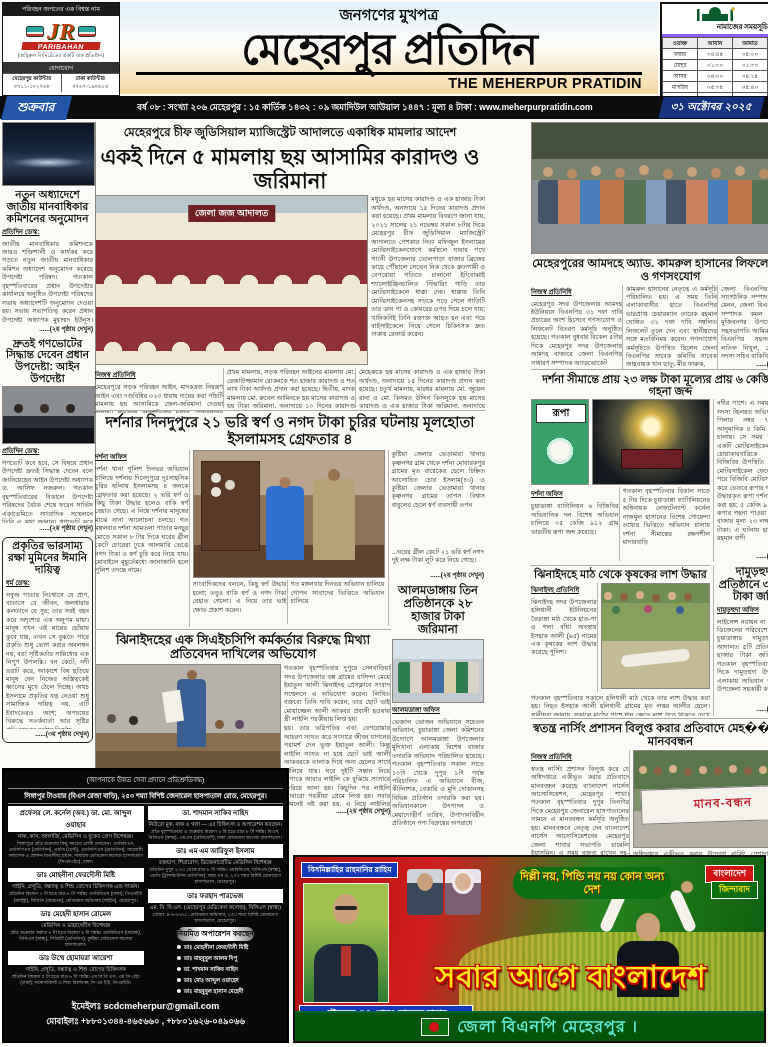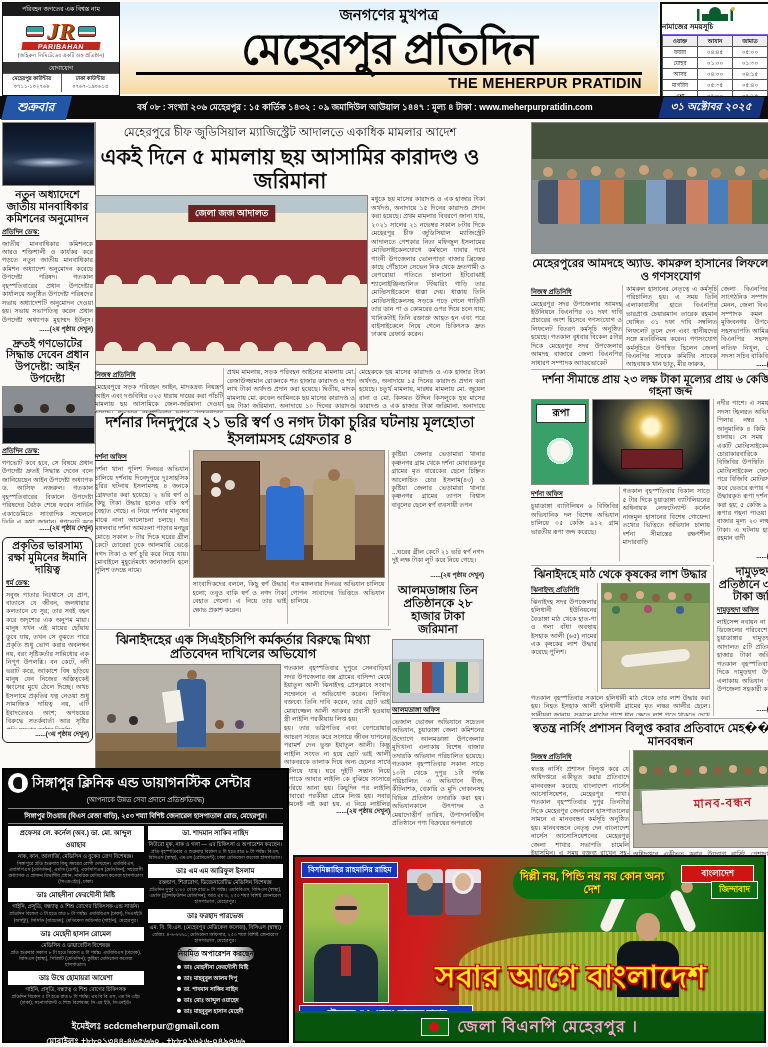--- a/index.html
+++ b/index.html
@@ -24,40 +24,40 @@
   #jr-cells{display:flex;border-top:1px solid #555;}
   .jr-cell{flex:1;text-align:center;font-size:5.3px;padding:1px;color:#111;}
   .jr-cell+.jr-cell{border-left:1px solid #555;}
   .jr-cell b{display:block;font-size:5.3px;}
   #m-center{left:120px;top:2px;width:538px;height:92px;background:linear-gradient(180deg,#dff0fa 0%,#fdfdfa 45%,#f6d9a5 100%);}
   #m-tag{font-size:15px;font-weight:bold;color:#0c0c0c;text-align:center;padding-top:1px;}
   #m-title{font-family:"Liberation Serif","DejaVu Serif",serif;font-size:43px;font-weight:bold;color:#0a0a0a;text-align:center;line-height:1.0;letter-spacing:-1px;}
   #m-sub{width:94%;margin:1px auto 6px;border-top:3px solid #000;text-align:right;font-size:14.5px;font-weight:bold;color:#0a0a0a;letter-spacing:0.3px;}
   #prayer{left:660px;top:2px;width:106px;height:92px;border:2px solid #111;background:#fff;}
   #prayer-icon{display:block;margin:1px auto 0;}
-  #prayer-title{font-size:7.2px;font-weight:bold;text-align:left;border-bottom:1px solid #8b5cf6;padding-bottom:1px;}
+  #prayer-title{font-size:7.2px;font-weight:bold;text-align:right;border-bottom:3px solid #8b5cf6;padding-bottom:1px;}
   #prayer table{width:100%;border-collapse:collapse;}
   #prayer td{border:0.5px solid #555;font-size:5.6px;text-align:center;padding:0.5px 0;color:#111;}
   #prayer tr.ph-row td{font-weight:bold;background:#eee;}
   
   #datebar{left:0;top:96px;width:768px;height:23px;background:#0d0d0d;display:flex;align-items:center;}
   #day-chip{background:#2456a8;color:#fff;font-weight:bold;font-size:12px;padding:2px 14px;transform:skewX(-14deg);margin-left:4px;}
   #db-info{flex:1;text-align:center;color:#fff;font-size:8.6px;font-weight:bold;}
   #date-chip{background:#16337d;color:#fff;font-weight:bold;font-size:10.5px;padding:2px 10px;transform:skewX(-14deg);margin-right:6px;}
   
   #left-col{left:2px;top:122px;width:91px;height:646px;border-right:1px solid #888;padding-right:2px;}
   #left-col .hl1{font-size:10.5px;margin:3px 0 1px;}
   #left-box3{border:1.5px solid #222;border-radius:6px;padding:2px 3px;margin-top:3px;}
   .ph-meeting{width:100%;height:62px;background:linear-gradient(180deg,#0b1424 0%,#16263d 45%,#31445e 62%,#0d1422 100%);}
   .ph-meeting::after{content:"";position:absolute;left:10%;top:55%;width:80%;height:18%;background:radial-gradient(ellipse at 50% 50%,rgba(215,228,250,0.85),rgba(215,228,250,0) 70%);}
   .ph-press{width:100%;height:56px;background:linear-gradient(180deg,#8a8d92 0 52%,#2a2e36 52% 74%,#101318 74% 100%);}
   .ph-press::before{content:"";position:absolute;top:30%;left:12%;width:9px;height:9px;border-radius:50%;background:#2c2620;box-shadow:26px 0 0 #3a2f26,52px 0 0 #2c2620;}
   
   #main-col{left:95px;top:122px;width:390px;height:646px;}
-  #mn-kicker{font-size:11.5px;font-weight:normal;text-align:center;color:#0b0b0b;padding:2px 0;}
+  #mn-kicker{font-size:11.5px;font-weight:bold;text-align:center;color:#0b0b0b;padding:2px 0;}
   #mn-headline{font-size:21px;}
   .row{display:flex;gap:3px;}
   .ph-court{width:272px;height:168px;background:linear-gradient(180deg,#b9c7cd 0 10%,#efe8d5 10% 100%);}
   .court-band{position:absolute;left:0;width:100%;height:26%;background-color:#8e3236;background-image:radial-gradient(circle at 50% 100%,#efe8d5 0 9px,transparent 9.5px);background-size:34px 100%;background-repeat:repeat-x;}
   .court-sign{position:absolute;top:5%;left:50%;transform:translateX(-50%);background:#6e2023;color:#fff;font-size:9px;font-weight:bold;padding:1px 7px;white-space:nowrap;text-align:right;}
   .ph-crowd{width:277px;height:130px;background:linear-gradient(180deg,#45503d 0 28%,#79826f 28% 44%,#8d9295 44% 100%);}
   .ph-crowd::before{content:"";position:absolute;top:34%;left:4%;width:10px;height:10px;border-radius:50%;background:#caa27a;box-shadow:24px 2px 0 #b98e64,48px -1px 0 #caa27a,72px 1px 0 #b98e64,96px -2px 0 #caa27a,120px 2px 0 #b98e64,144px 0 0 #caa27a,168px 1px 0 #b98e64,192px -1px 0 #caa27a,216px 2px 0 #b98e64,240px 0 0 #caa27a;}
   .ph-crowd::after{content:"";position:absolute;top:44%;left:2%;width:96%;height:34%;background:repeating-linear-gradient(90deg,#394a63 0 20px,#d77f58 20px 42px,#3a7ac1 42px 62px,#c8713d 62px 86px,#4d6f4a 86px 108px,#7fa0c9 108px 128px);opacity:0.85;border-radius:4px;}
   .ph-interview{width:190px;height:126px;background:linear-gradient(180deg,#b9a48d 0 35%,#8f7458 35% 75%,#5f432f 75% 100%);}
   .iv-cab{position:absolute;left:4%;top:8%;width:30%;height:70%;background:#5a3a26;border:1px solid #3c2516;}
@@ -117,36 +117,36 @@
   #bnp-port .suit{position:absolute;left:50%;bottom:0;transform:translateX(-50%);width:64px;height:58px;background:#1d2a3a;border-radius:18px 18px 0 0;}
   #bnp-port .suit::after{content:"";position:absolute;left:50%;top:2px;transform:translateX(-50%);width:10px;height:30px;background:#b3332e;}
   #bnp-court{position:absolute;left:4px;top:148px;width:168px;z-index:4;background:#1439b8;border:1px solid #fff;color:#fff;font-size:8.6px;font-weight:bold;text-align:center;padding:1px 2px;}
   #bnp-court-sub{position:absolute;left:10px;top:165px;width:156px;z-index:4;color:#fff;font-size:5.8px;font-weight:bold;text-align:center;text-shadow:0 0 2px #000;}
   .mini-port{position:absolute;top:12px;width:36px;height:46px;border-radius:4px;z-index:2;}
   #mp-zia{left:112px;background:linear-gradient(180deg,#cdd3d8 0 30%,#3a4a5c 30% 100%);}
   #mp-zia::before{content:"";position:absolute;left:50%;top:4px;transform:translateX(-50%);width:16px;height:18px;border-radius:50%;background:#c8a07c;}
   #mp-khaleda{left:150px;background:linear-gradient(180deg,#e8e2ea 0 30%,#7c5f74 30% 100%);}
   #mp-khaleda::before{content:"";position:absolute;left:50%;top:4px;transform:translateX(-50%);width:16px;height:18px;border-radius:50%;background:#d7b394;box-shadow:0 0 0 3px #f2ecee;}
   #bnp-slogan{position:absolute;left:218px;top:10px;width:150px;background:#0b6f12;border-radius:16px;color:#ffe716;font-size:11px;font-weight:bold;text-align:center;line-height:1.2;padding:3px 4px;z-index:3;text-shadow:1px 1px 0 #7a0d0d;}
-  #bnp-tag1{position:absolute;right:10px;top:8px;background:#d01414;border:1px solid #fff;color:#fff;font-size:8.5px;font-weight:bold;padding:1px 19px;z-index:3;}
+  #bnp-tag1{position:absolute;right:10px;top:8px;background:#d01414;border:1px solid #fff;color:#fff;font-size:8.5px;font-weight:bold;padding:1px 7px;z-index:3;}
   #bnp-tag2{position:absolute;right:6px;top:24px;background:#0c6e12;border:1px solid #fff;color:#ffe716;font-size:8.5px;font-weight:bold;padding:1px 7px;z-index:3;}
   #bnp-tarique{position:absolute;left:310px;top:38px;width:86px;height:102px;z-index:2;}
   #bnp-tarique .arm{position:absolute;top:-6px;width:12px;height:44px;background:#f5f2ec;border-radius:6px;}
   #bnp-tarique .arm.l{left:2px;transform:rotate(24deg);}
   #bnp-tarique .arm.r{right:2px;transform:rotate(-24deg);}
   #bnp-tarique .hand{position:absolute;top:-14px;width:12px;height:12px;border-radius:50%;background:#caa179;}
   #bnp-tarique .hand.l{left:-2px;}
   #bnp-tarique .hand.r{right:-2px;}
   #bnp-tarique .head{position:absolute;left:50%;top:18px;transform:translateX(-50%);width:24px;height:28px;border-radius:50%;background:#caa179;}
   #bnp-tarique .suit{position:absolute;left:50%;bottom:0;transform:translateX(-50%);width:62px;height:56px;background:#10151c;border-radius:16px 16px 0 0;}
   #bnp-main{position:absolute;left:83px;top:96px;width:386px;text-align:center;font-size:30px;font-weight:bold;color:#ffe716;z-index:4;text-shadow:-1.5px -1.5px 0 #c40000,1.5px -1.5px 0 #c40000,-1.5px 1.5px 0 #c40000,1.5px 1.5px 0 #c40000,2px 3px 2px #3a0000;letter-spacing:1px;}
   #bnp-strip{position:absolute;left:0;bottom:0;width:100%;height:28px;background:#07550d;border-top:2px solid #063;display:flex;align-items:center;justify-content:center;gap:8px;z-index:5;}
   #bnp-flag{width:26px;height:16px;background:#0a6e12;border:1px solid #fff;position:relative;}
   #bnp-flag::after{content:"";position:absolute;left:7px;top:3px;width:10px;height:10px;border-radius:50%;background:#d01414;}
-  #bnp-strip .t{color:#f9a8d4;font-size:16px;font-weight:bold;letter-spacing:1px;}
+  #bnp-strip .t{color:#5eead4;font-size:16px;font-weight:bold;letter-spacing:1px;}
 </style>
 </head>
 <body>
 
 <div id="page">
 
   <div class="abs" id="jr-box">
     <div id="jr-top">পরিবহন জগতের এক বিশ্বস্ত নাম</div>
     <div id="jr-logo-row">
       <div class="bus"></div>
@@ -368,24 +368,20 @@
       <div style="width:176px">
         <div class="ph ph-chain">
           <div class="chain-banner">মানব-বন্ধন</div>
         </div>
         <div class="body-txt" style="height:16px;margin-top:2px">অধিদপ্তরে একীভূত করার উদ্যোগ নার্সিং পেশাদারিত্ব, মর্যাদা ও স্বাধীনতার ওপর সরাসরি আঘাত।</div>
       </div>
     </div>
   </div>
 
   <div class="abs" id="clinic">
-    <div id="cl-head">
-      <div id="cl-logo"></div>
-      <div id="cl-name">সিঙ্গাপুর ক্লিনিক এন্ড ডায়াগনস্টিক সেন্টার</div>
-    </div>
     <div id="cl-tag">(আপনাকে উন্নত সেবা প্রদানে প্রতিশ্রুতিবদ্ধ)</div>
     <div id="cl-addr">সিঙ্গাপুর টাওয়ার (বিএস রেজা বাড়ি), ২৫৩ শয্যা বিশিষ্ট জেনারেল হাসপাতাল রোড, মেহেরপুর।</div>
     <div id="cl-grid">
       <div class="cl-col">
         <div class="doc">
             <div class="dn">প্রফেসর লে. কর্নেল (অব.) ডা. মো. আব্দুল ওয়াহাব</div>
             <div class="ds">নাক, কান, আলার্জি, মেডিসিন ও বুকের রোগ বিশেষজ্ঞ।</div>
             <div class="dd">সিঙ্গাপুরে প্রতি শুক্রবার কিছু সময়ের রোগী দেখছেন। এমবিবিএস, এমসিপিএস (মেডিসিন), এমডি (চেস্ট), এফসিপিএস (মেডিসিন); সহযোগী অধ্যাপক ও প্রাক্তন বিভাগীয় প্রধান, সামরিক মেডিকেল কলেজ হাসপাতাল (সিএমএইচ), ঢাকা।</div>
           </div>
         <div class="doc">

